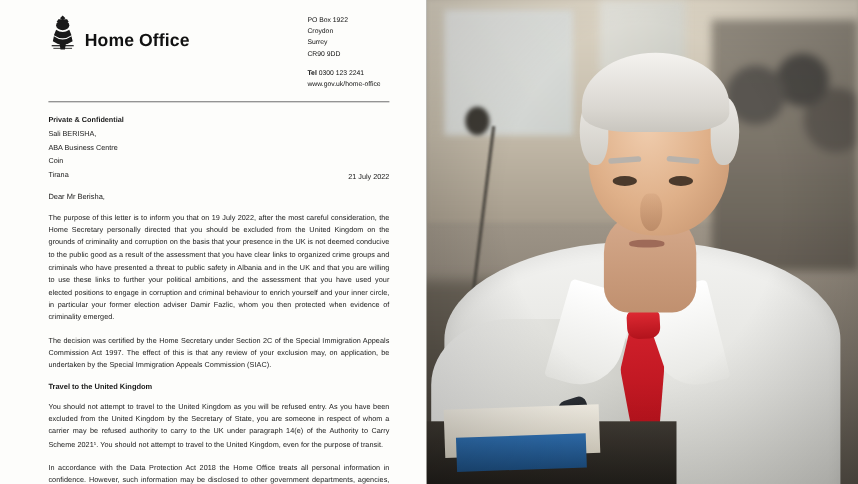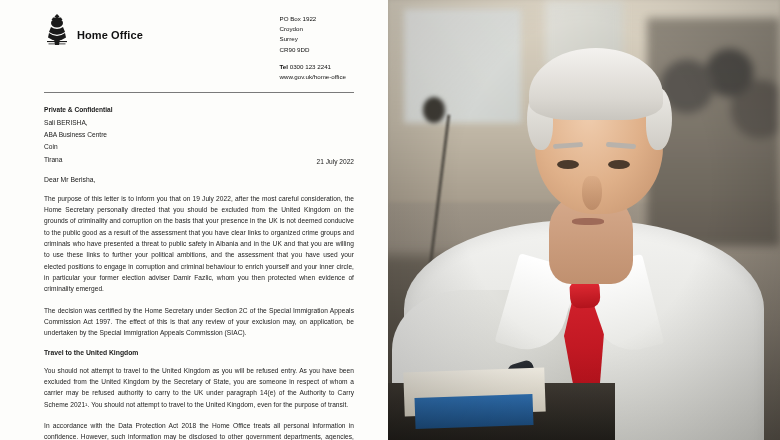--- a/index.html
+++ b/index.html
@@ -50,21 +50,21 @@
     gap: 7px;
     padding-top: 2px;
   }
   .crest {
     width: 26px;
     height: 34px;
     flex: 0 0 auto;
     margin-top: 1px;
   }
   .brand-name {
-    font-size: 11px;
+    font-size: 16px;
     font-weight: 700;
     letter-spacing: .1px;
     color: #111;
     padding-top: 17px;
     white-space: nowrap;
   }
   .addr-block {
     text-align: left;
     font-size: 6.2px;
     line-height: 1.65;

